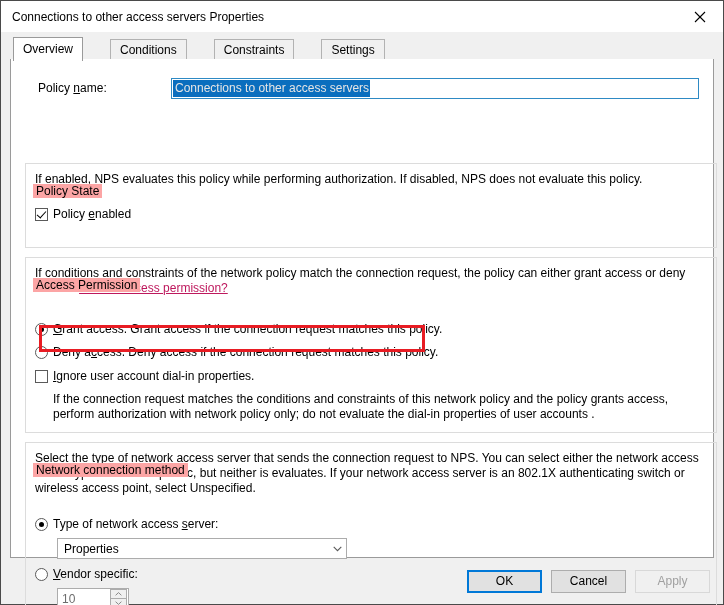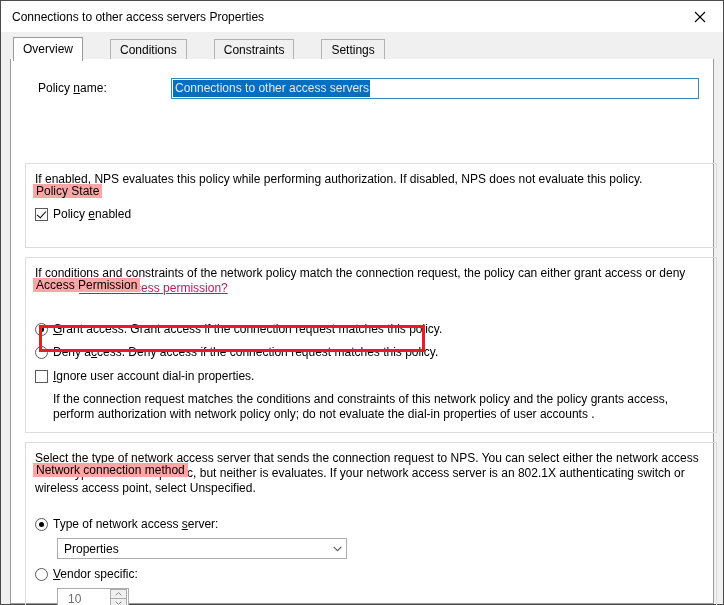--- a/index.html
+++ b/index.html
@@ -265,21 +265,21 @@
     height: 21px;
     border: 1px solid #acacac;
     background: #ffffff;
     box-sizing: border-box;
     display: flex;
     align-items: center;
     position: relative;
     font-size: 12px;
     color: #6d6d6d;
   }
-  .spinner-text { padding-left: 10px; text-align: center; }
+  .spinner-text { padding-left: 4px; text-align: center; }
   .spin-btns {
     position: absolute;
     right: 1px; top: 0px;
     width: 17px; height: 19px;
     display: flex;
     flex-direction: column;
   }
   .spin-up, .spin-dn {
     flex: 1 1 50%;
     border: 1px solid #acacac;
@@ -440,14 +440,19 @@
                 </span>
               </span>
             </div>
           </div>
         </div>
       </div>
 
     </div>
   </div>
 
+  <div class="footer">
+    <div class="btn default">OK</div>
+    <div class="btn">Cancel</div>
+    <div class="btn disabled">Apply</div>
+  </div>
 
 </div>
 
 </body></html>

